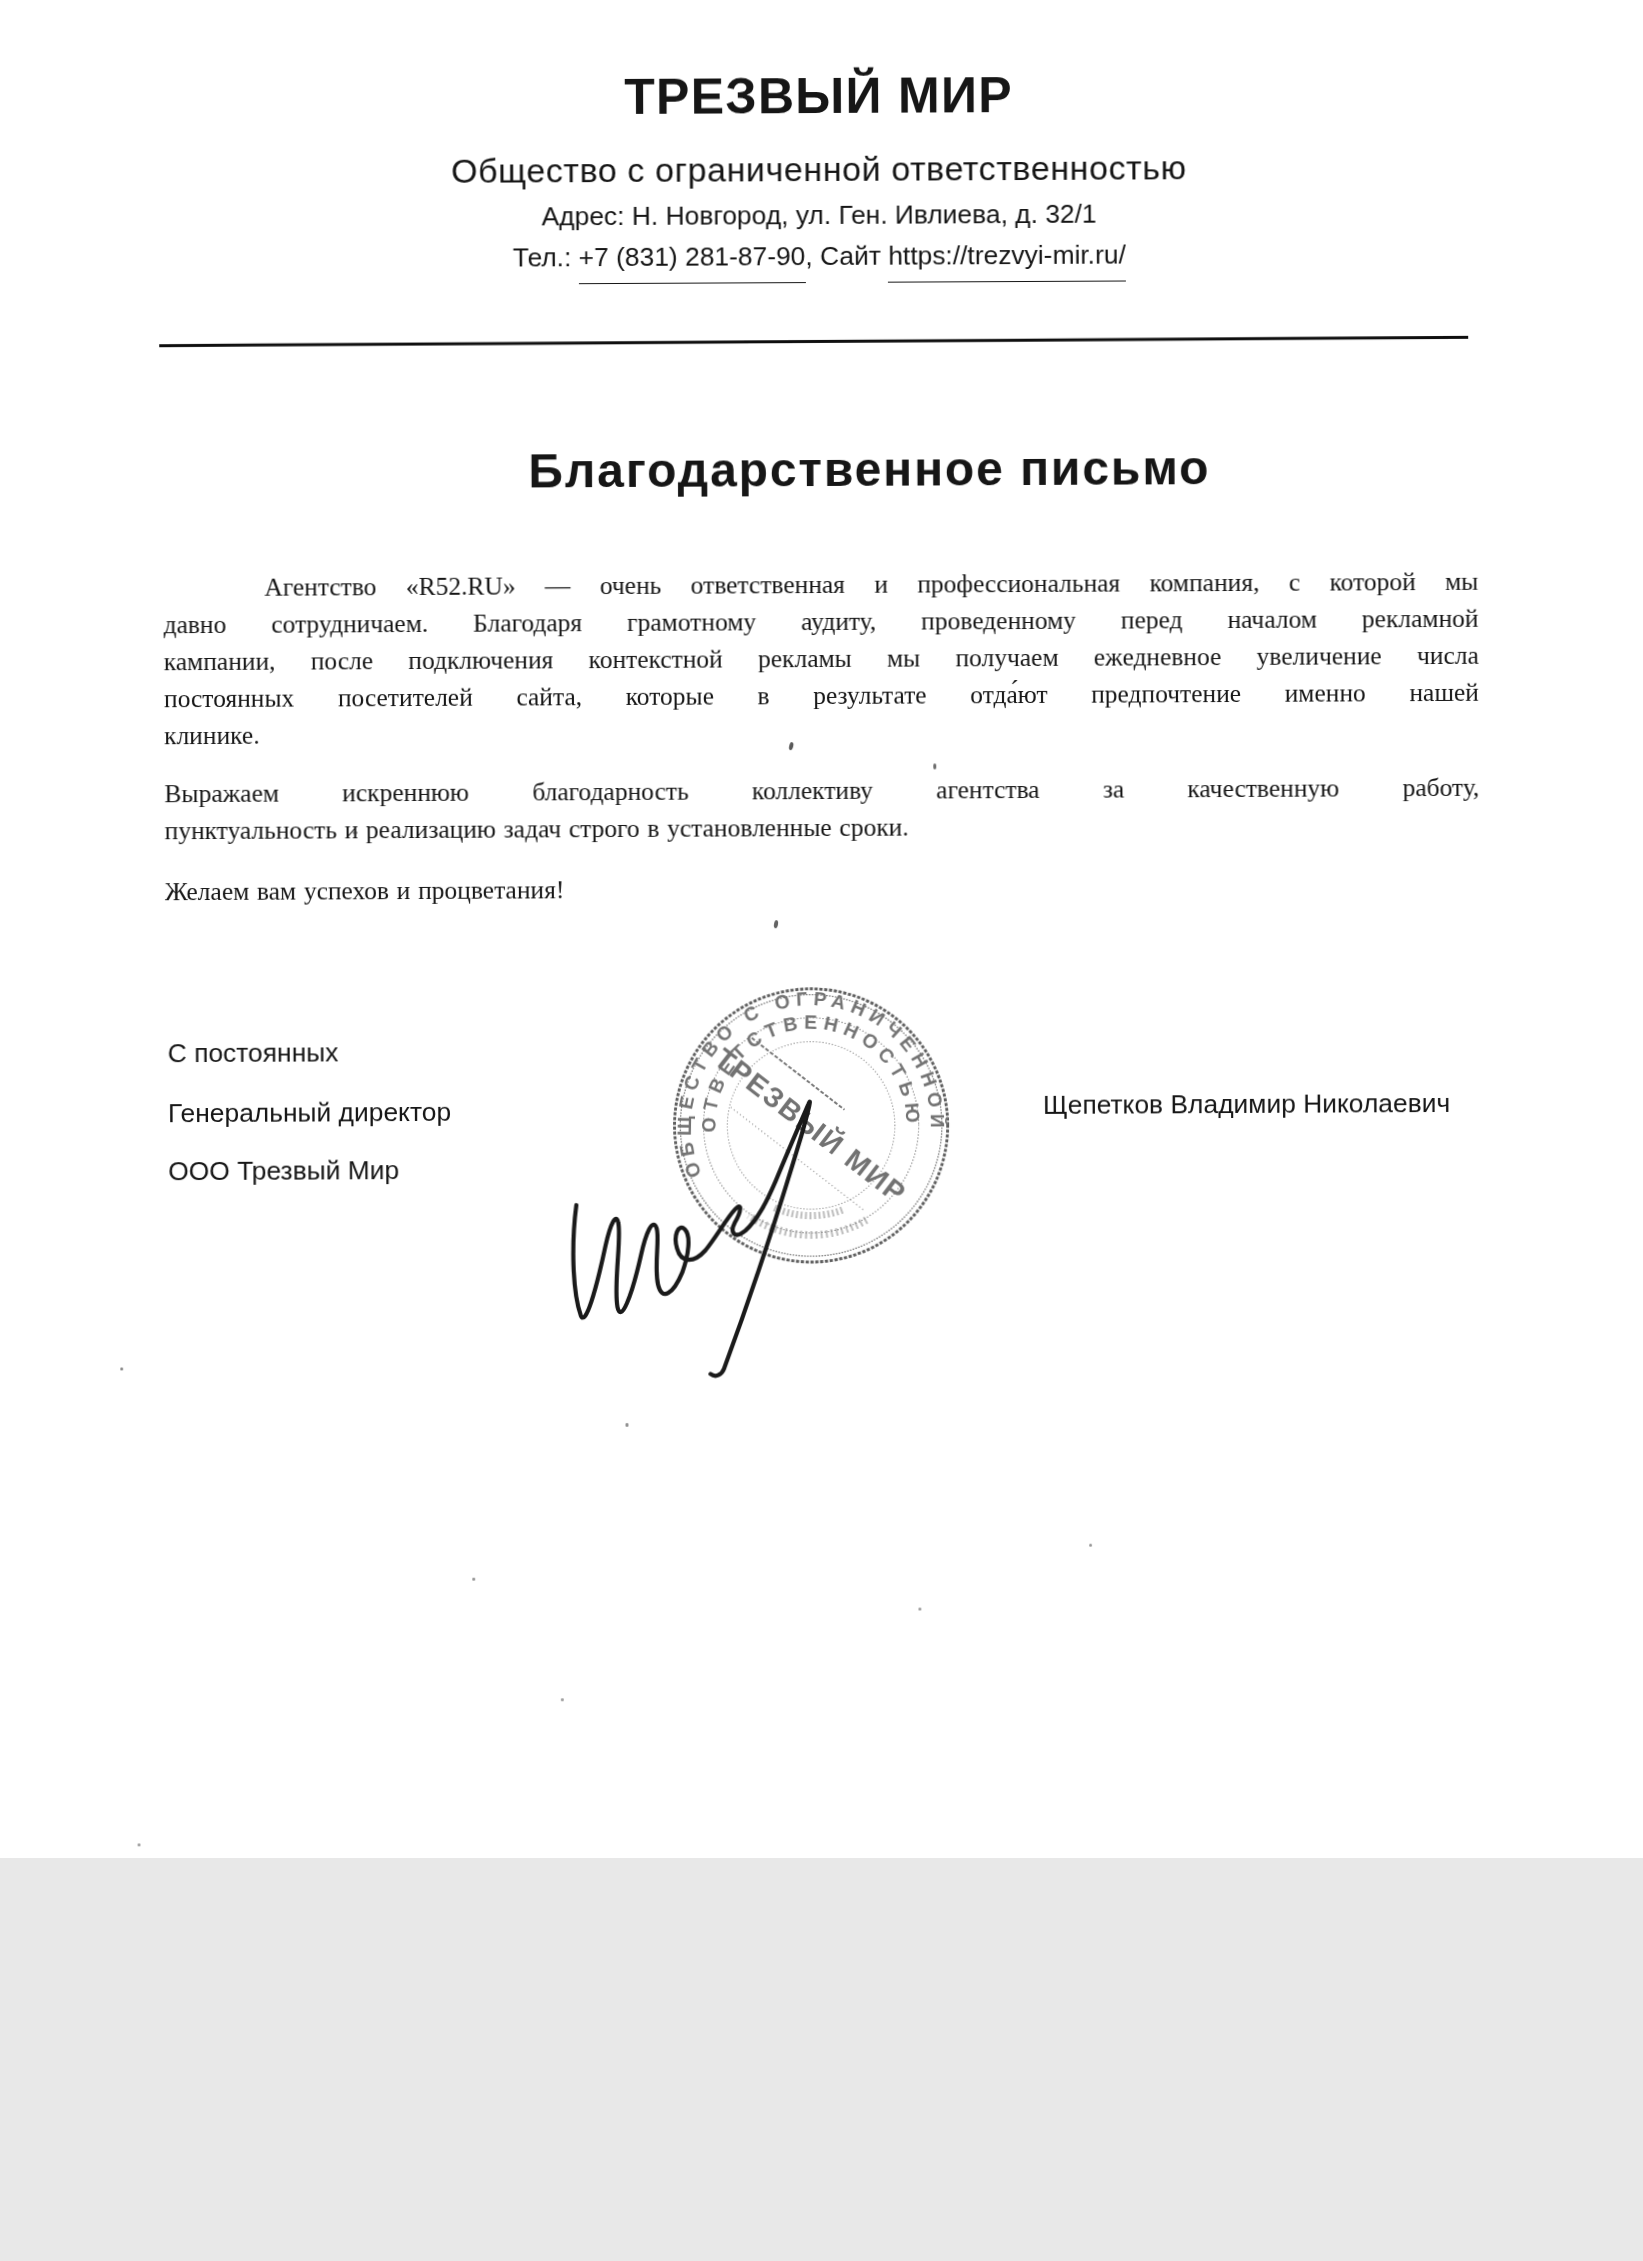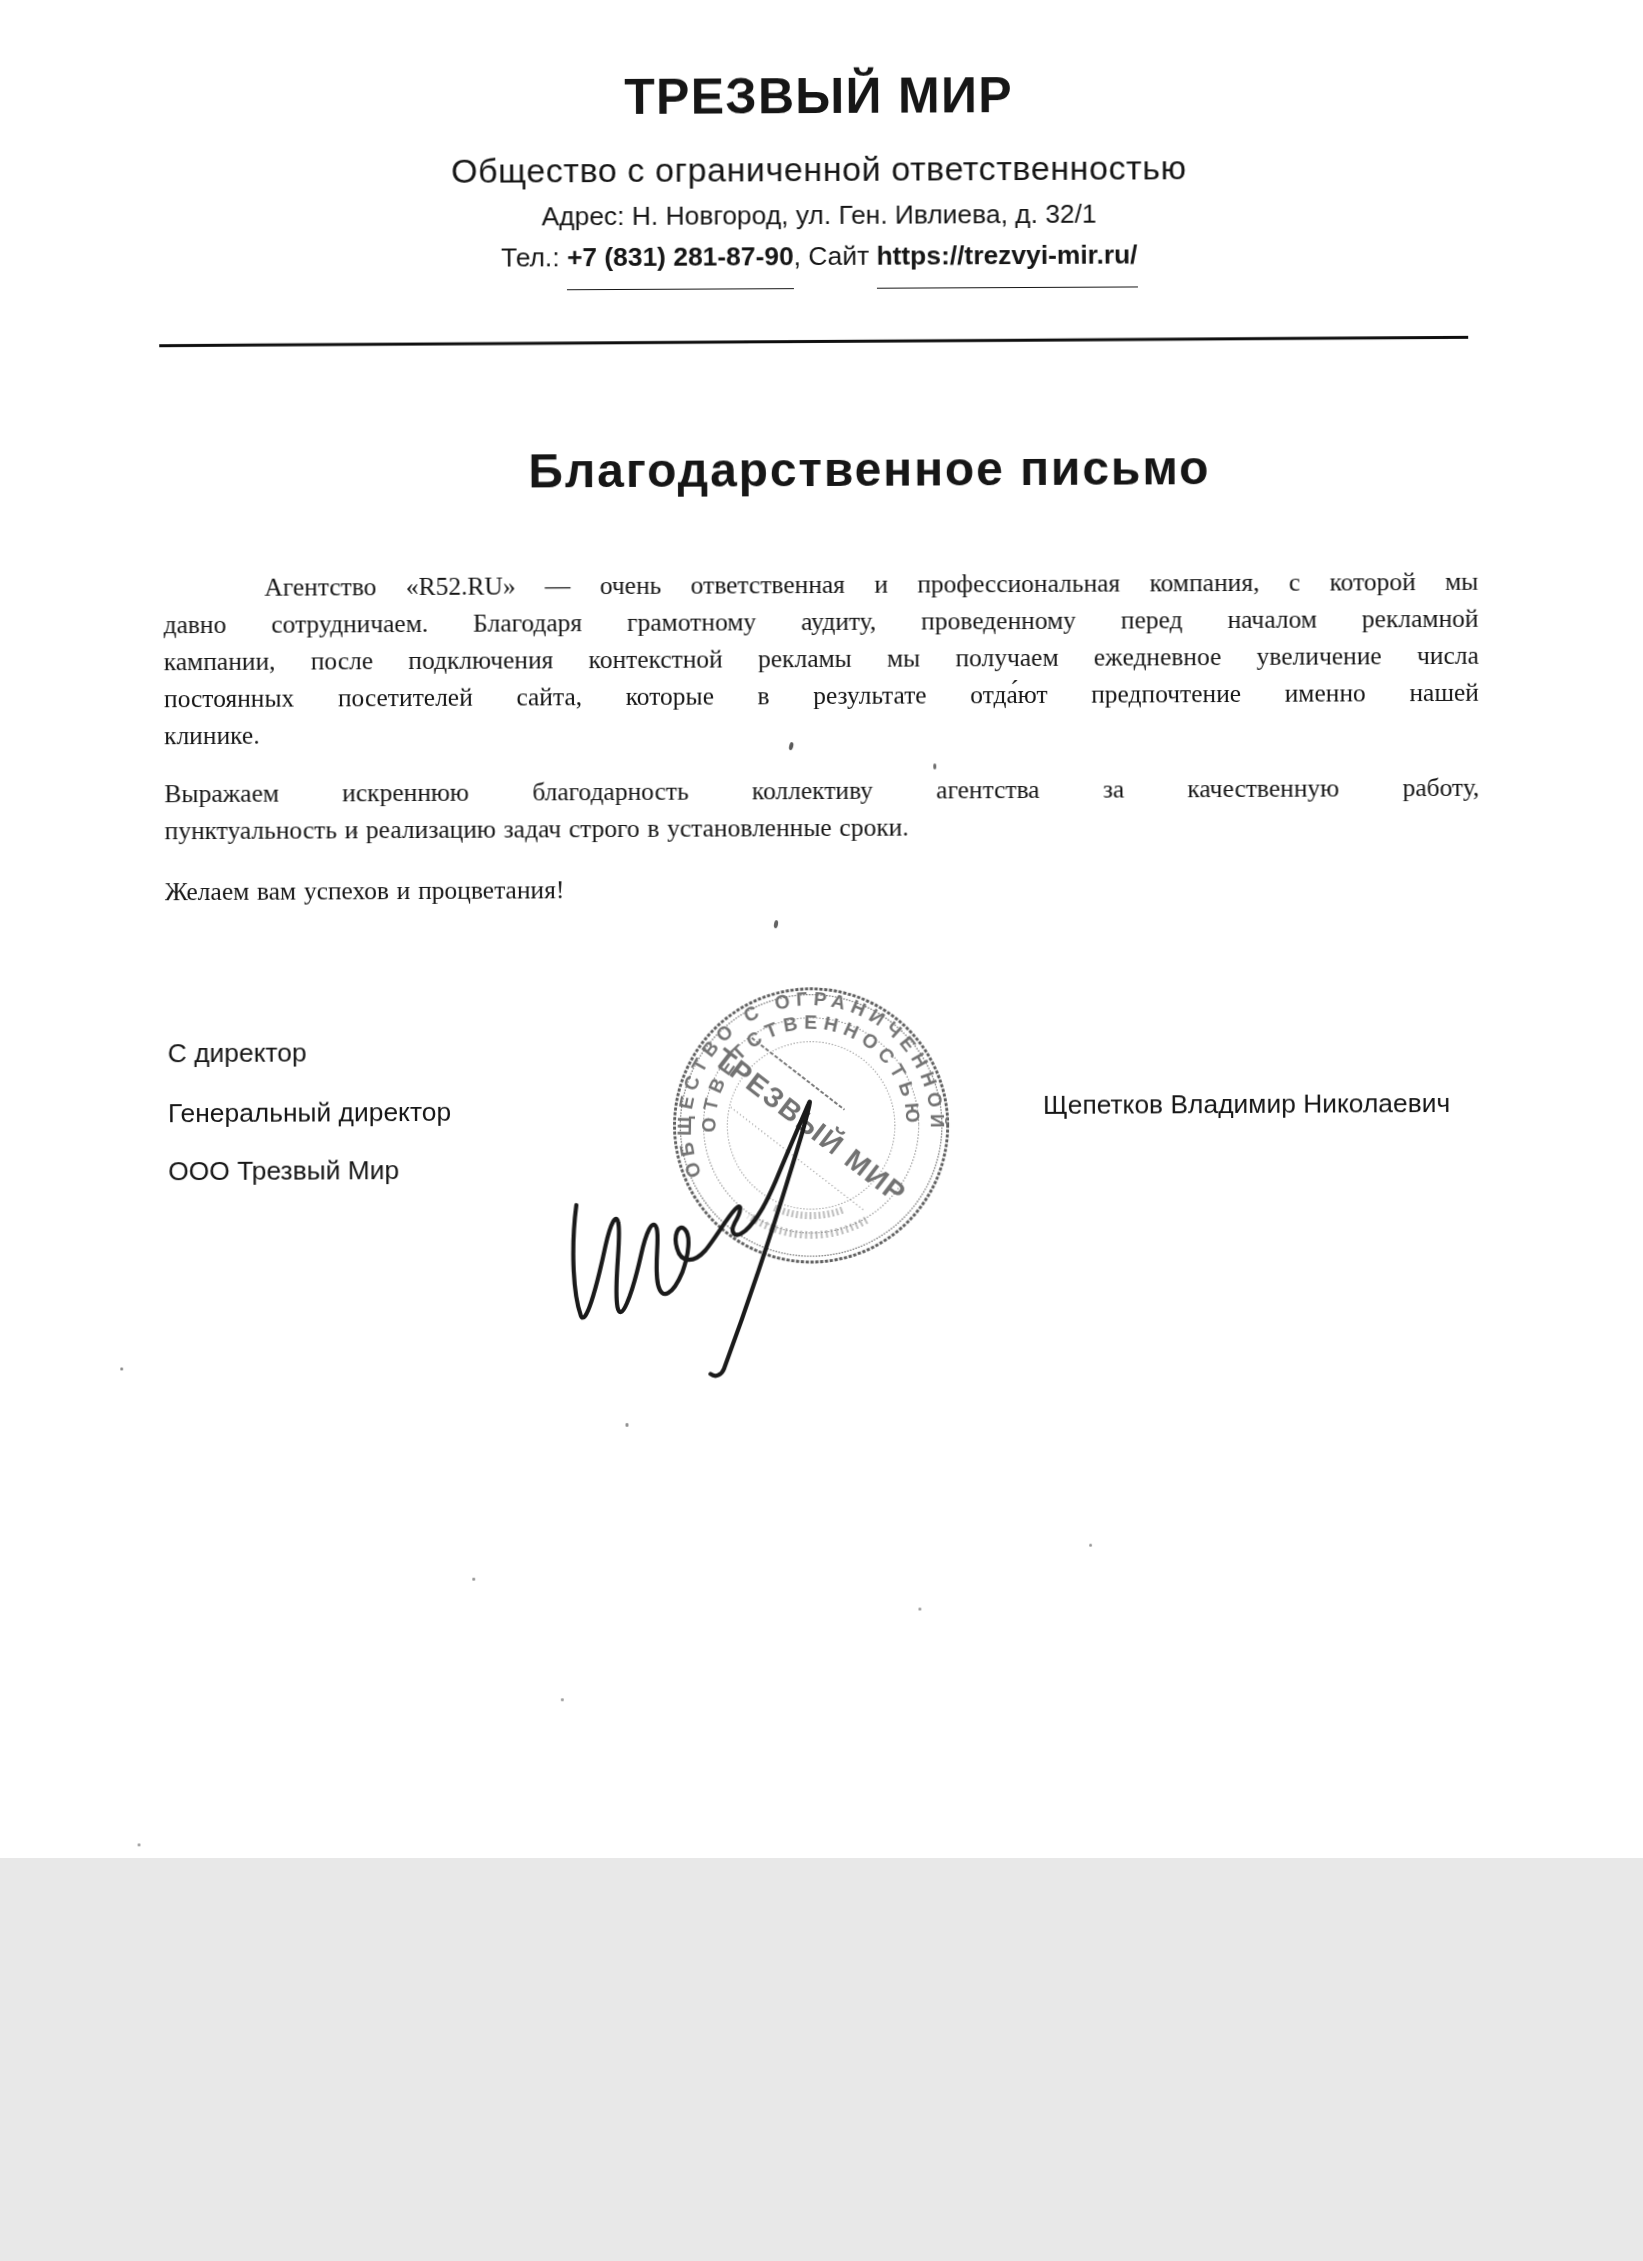--- a/index.html
+++ b/index.html
@@ -10,21 +10,21 @@
   .content{position:absolute;left:0;top:0;width:100%;height:100%;
     transform:rotate(-0.28deg);transform-origin:822px 709px;filter:blur(0.2px);}
 
   
   .company-name{position:absolute;top:67px;left:0;width:100%;text-align:center;
     font-size:50px;font-weight:700;letter-spacing:1.3px;}
   .company-type{position:absolute;top:150px;left:0;width:100%;text-align:center;
     font-size:34px;font-weight:500;letter-spacing:0.6px;}
   .address-line{position:absolute;top:200px;left:0;width:100%;text-align:center;font-size:26.4px;}
   .contacts-line{position:absolute;top:241px;left:0;width:100%;text-align:center;font-size:26.4px;}
-  .u{border-bottom:1.9px solid #161616;padding-bottom:17px;font-weight:bold;}
+  .u{border-bottom:1.9px solid #161616;padding-bottom:11px;}
 
   .divider{position:absolute;left:161px;top:340px;width:1309px;height:3.2px;background:#0f0f0f;
     transform:rotate(-0.08deg);}
 
   .letter-title{position:absolute;left:0;top:442px;width:100%;margin:0;text-align:center;
     font-size:48px;font-weight:700;letter-spacing:1.9px;transform:translateX(49px);}
 
   
   .para{position:absolute;left:164px;width:1315px;
     font-family:"Liberation Serif",serif;font-size:25.5px;line-height:37px;word-spacing:1.3px;}
@@ -82,21 +82,21 @@
 
     <div class="para p2">
       <div class="jline">Выражаем искреннюю благодарность коллективу агентства за качественную работу,</div>
       <div class="lline">пунктуальность и реализацию задач строго в установленные сроки.</div>
     </div>
 
     <div class="para p3">
       <div class="lline">Желаем вам успехов и процветания!</div>
     </div>
 
-    <div class="sign-row row-closing">С директор</div>
+    <div class="sign-row row-closing">С постоянных</div>
     <div class="sign-row row-position">Генеральный директор</div>
     <div class="sign-row row-company">ООО Трезвый Мир</div>
     <div class="signer-name">Щепетков Владимир Николаевич</div>
 
     <svg class="stamp-svg" viewBox="820 1480 760 700" xmlns="http://www.w3.org/2000/svg">
       <defs>
         <path id="arcOuter" d="M 1072.8 1778.3 A 186 186 0 1 1 1073.4 1781.5" fill="none"></path>
         <path id="arcInner" d="M 1110.2 1720.3 A 148 148 0 1 1 1109.8 1722.9" fill="none"></path>
       </defs>
       <g class="stamp-g" filter="blur(0.6px)">

